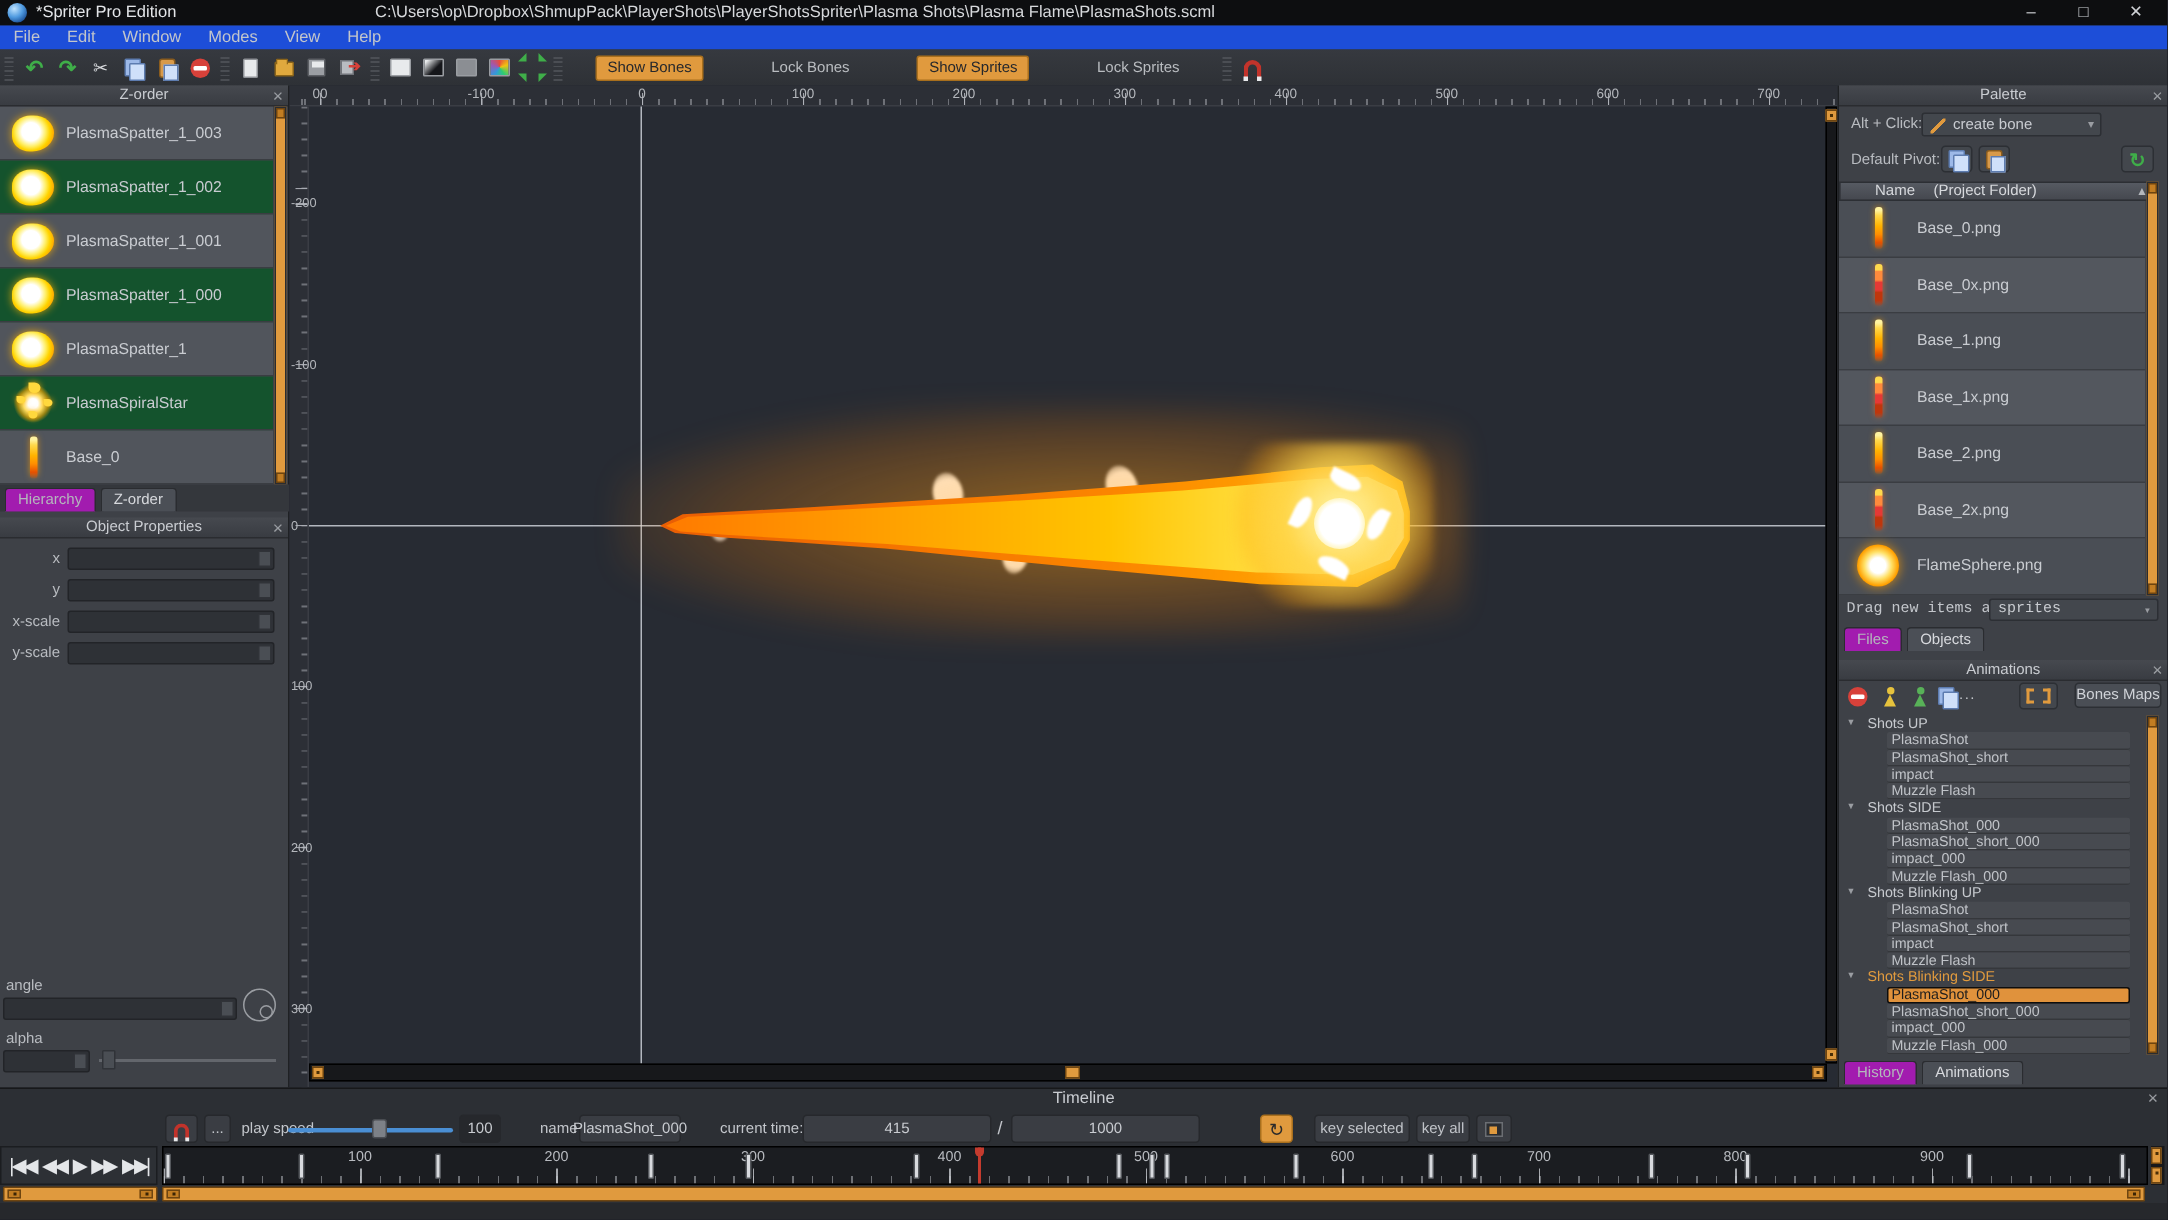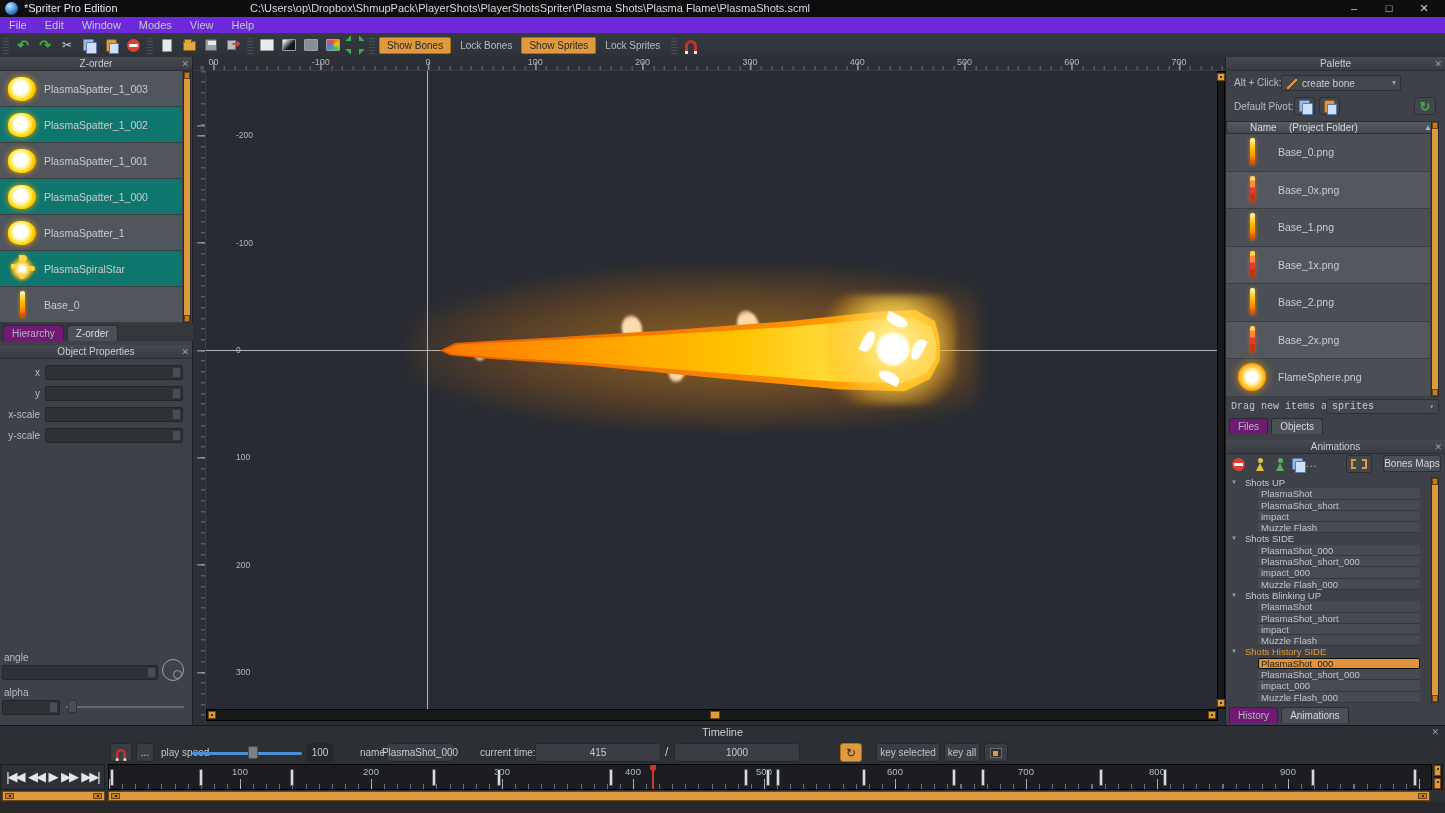--- a/index.html
+++ b/index.html
@@ -12,21 +12,21 @@
   
   #titlebar { position:absolute; left:0; top:0; width:1445px; height:17px; background:#0d0e10; }
   #app-icon { position:absolute; left:5px; top:2px; width:13px; height:13px; border-radius:50%;
     background:radial-gradient(circle at 35% 30%, #bfe3ff, #4f9ae0 45%, #1b4f96 80%); }
   #win-title { position:absolute; left:24px; top:2px; font-size:11px; color:#e4e6e9; }
   #win-path { position:absolute; left:250px; top:2px; font-size:11px; color:#d7d9dc; }
   .win-btn { position:absolute; top:0; width:32px; height:17px; text-align:center; line-height:16px;
     font-size:11px; color:#cfd2d6; }
   #btn-min { right:75px; } #btn-max { right:40px; } #btn-close { right:5px; }
   
-  #menubar { position:absolute; left:0; top:17px; width:1445px; height:16px; background:#6d28d9; display:flex; align-items:center; }
+  #menubar { position:absolute; left:0; top:17px; width:1445px; height:16px; background:#1d4ed8; display:flex; align-items:center; }
   .menu-item { font-size:11px; color:#c3c6cb; padding:0 9px; }
   
   #toolbar { position:absolute; left:0; top:33px; width:1445px; height:24px;
     background:linear-gradient(#36393f,#2e3136); display:flex; align-items:center; }
   .grip { width:6px; height:18px; margin:0 3px;
     background:repeating-linear-gradient(0deg,#55585e 0 1px,transparent 1px 3px);
     background-size:2px 100%; background-repeat:repeat; opacity:.7; }
   .tb-btn { width:22px; height:20px; display:flex; align-items:center; justify-content:center; font-size:13px; }
   .glyph-undo,.glyph-redo { color:#3fae49; font-weight:bold; font-size:14px; }
   .glyph-cut { color:#d8dade; font-size:12px; }
@@ -49,38 +49,38 @@
   .sq-white { background:#e8eaec; }
   .sq-dark  { background:linear-gradient(135deg,#e8eaec 10%,#15161a 60%); }
   .sq-gray  { background:#8b8e93; }
   .sq-color { background:conic-gradient(#e74c3c,#f1c40f,#2ecc71,#3498db,#9b59b6,#e74c3c); }
   .icon-expand { position:relative; width:14px; height:14px; }
   .icon-expand i { position:absolute; width:0; height:0; border:4px solid transparent; }
   .icon-expand i:nth-child(1){ left:-1px; top:-1px;  border-left-color:#3fae49; transform:rotate(45deg);}
   .icon-expand i:nth-child(2){ right:-1px; top:-1px; border-right-color:#3fae49; transform:rotate(-45deg);}
   .icon-expand i:nth-child(3){ left:-1px; bottom:-1px; border-left-color:#3fae49; transform:rotate(-45deg);}
   .icon-expand i:nth-child(4){ right:-1px; bottom:-1px; border-right-color:#3fae49; transform:rotate(45deg);}
-  .tb-toggle { font-size:10px; padding:2px 7px; margin:0 1px; border-radius:2px; color:#b9bcc0; }
+  .tb-toggle { font-size:10px; padding:2px 7px; margin:0 19px; border-radius:2px; color:#b9bcc0; }
   .tb-toggle.on { background:#e09a3e; color:#26282c; border:1px solid #a86f1d; }
   .icon-magnet { position:relative; width:12px; height:13px; border:3px solid #c2332b; border-bottom:none; border-radius:7px 7px 0 0; margin-top:3px; }
   .icon-magnet::before,.icon-magnet::after { content:""; position:absolute; bottom:-1px; width:3px; height:3px; background:#e8eaec; }
   .icon-magnet::before{ left:-3px; } .icon-magnet::after{ right:-3px; }
   
   .panel-header { position:absolute; left:0; right:0; height:14px; background:linear-gradient(#46494f,#393c42);
     border-bottom:1px solid #2a2c30; text-align:center; font-size:10px; line-height:14px; color:#c9ccd1; }
   .panel-close { position:absolute; right:3px; top:0; font-size:9px; color:#9a9da2; line-height:14px; }
   .vscroll { position:absolute; width:8px; background:#e09a3e; border:1px solid #2a2c30; }
   .vscroll .sb-btn { position:absolute; left:0; width:6px; height:7px; background:#c27d22; border:1px solid #6e4510; }
   .vscroll .sb-top{ top:0; } .vscroll .sb-bot{ bottom:0; }
   
   #left-panel { position:absolute; left:0; top:57px; width:193px; height:668px; background:#3e4147; border-right:1px solid #1f2124; }
   #zorder-header { top:0; }
   #zorder-list { position:absolute; left:0; top:14px; width:182px; height:252px; overflow:hidden; }
   .zrow { height:36px; display:flex; align-items:center; background:#51555c; border-bottom:1px solid #3a3d42; }
-  .zrow.alt { background:#0f766e; }
+  .zrow.alt { background:#14532d; }
   .zrow .zicon { width:44px; display:flex; justify-content:center; }
   .zrow .zlabel { font-size:10.5px; color:#c9ccd1; }
   #zorder-scroll { left:183px; top:14px; height:252px; }
   .icon-blob { width:28px; height:24px; border-radius:48% 52% 55% 45%;
     background:radial-gradient(circle at 45% 45%, #ffffff 0 30%, #ffef6a 48%, #ffd400 62%, #ff9d00 80%, rgba(255,130,0,.35) 92%, rgba(255,130,0,0) 100%);
     filter:drop-shadow(0 0 3px rgba(255,180,0,.8)); }
   .icon-spiral-star { position:relative; width:26px; height:26px;
     background:radial-gradient(circle, #fff 0 18%, #ffe066 35%, rgba(255,170,0,.55) 55%, rgba(255,150,0,0) 70%); }
   .icon-spiral-star::before { content:""; position:absolute; left:10px; top:-1px; width:8px; height:7px; background:#ffd83d;
     border-radius:0 60% 60% 60%; box-shadow:9px 10px 0 -1px #ffd83d, -1px 18px 0 -1px #ffd83d, -9px 8px 0 -1px #ffd83d;
@@ -88,21 +88,21 @@
   .icon-flame-bar { width:5px; height:28px; border-radius:2px;
     background:linear-gradient(180deg,#fff3a0 0 8%,#ffd94d 20%,#ffb300 45%,#ff8f00 65%,#e65100 85%,rgba(230,80,0,.15) 100%);
     filter:drop-shadow(0 0 2px rgba(255,160,0,.7)); }
   .icon-flame-bar-red { width:5px; height:28px; border-radius:2px;
     background:linear-gradient(180deg,#ffd94d 0 14%,#ff8a3c 18% 38%,#e53935 44% 62%,#bf360c 68% 86%,rgba(191,54,12,.1) 100%);
     filter:drop-shadow(0 0 2px rgba(255,120,40,.6)); }
   .icon-flame-sphere { width:28px; height:28px; border-radius:50%;
     background:radial-gradient(circle, #ffffff 0 26%, #ffe066 46%, #ffa000 68%, rgba(255,120,0,.35) 86%, rgba(255,120,0,0) 100%);
     filter:drop-shadow(0 0 4px rgba(255,160,0,.8)); }
   #zorder-tabs { position:absolute; left:0; top:266px; width:193px; height:18px; background:#34373c; display:flex; align-items:flex-end; }
-  .tab { font-size:10px; color:#b4b7bc; background:#701a75; border:1px solid #2a2c30; border-bottom:none;
+  .tab { font-size:10px; color:#b4b7bc; background:#a21caf; border:1px solid #2a2c30; border-bottom:none;
     border-radius:3px 3px 0 0; padding:2px 8px 2px 8px; margin-left:3px; }
   .tab.active { background:#4b4f56; color:#d7d9dd; }
   
   #objprops-header { top:288px; }
   .prop-row { position:absolute; left:0; width:193px; height:16px; }
   .prop-label { position:absolute; left:0; width:40px; text-align:right; font-size:10px; color:#b9bcc1; line-height:16px; }
   .prop-input { position:absolute; left:45px; width:138px; height:15px; background:#2e3136; border:1px solid #222428; border-radius:2px; }
   .spinner { position:absolute; right:1px; top:1px; width:9px; height:11px; background:#4a4e54; border:1px solid #303338; border-radius:1px; }
   #angle-label { position:absolute; left:4px; top:595px; font-size:10px; color:#b9bcc1; }
   #angle-row  { top:608px; }
@@ -122,21 +122,21 @@
       repeating-linear-gradient(90deg, rgba(165,168,175,.55) 0 1px, transparent 1px 10.73px);
     background-size:100% 8px,100% 4px; background-repeat:repeat-x;
     background-position:20.4px bottom,9.67px bottom; }
   .rt-label { position:absolute; top:0; transform:translateX(-50%); font-size:9px; color:#b4b7bc; }
   #ruler-left { position:absolute; left:0; top:14px; width:13px; height:654px; background:#2c2f36; border-right:1px solid #3a3d44;
     background-image:
       repeating-linear-gradient(180deg, rgba(195,198,205,.85) 0 1px, transparent 1px 107.3px),
       repeating-linear-gradient(180deg, rgba(165,168,175,.55) 0 1px, transparent 1px 10.73px);
     background-size:8px 100%,4px 100%; background-repeat:repeat-y;
     background-position:right 64.4px, right -10.7px; }
-  .rl-label { position:absolute; left:1px; transform:translateY(-50%); font-size:8.5px; color:#b4b7bc; z-index:3;padding-left:42px; }
+  .rl-label { position:absolute; left:1px; transform:translateY(-50%); font-size:8.5px; color:#b4b7bc; z-index:3; }
   #crosshair-v { position:absolute; left:234px; top:14px; width:1px; height:640px; background:rgba(215,219,226,.8); }
   #crosshair-h { position:absolute; left:13px; top:293px; width:1019px; height:1px; background:rgba(215,219,226,.8); }
   
   #flame { position:absolute; left:247px; top:246px; width:500px; height:95px; z-index:2; }
   .flame-glow { position:absolute; left:-30px; top:-34px; right:-36px; bottom:-30px;
     background:radial-gradient(ellipse at 58% 50%, rgba(255,160,20,.5), rgba(255,130,0,.2) 55%, rgba(255,130,0,0) 78%);
     filter:blur(8px); }
   .flame-rim { position:absolute; inset:0;
     clip-path:polygon(0% 50%,3% 42%,20% 37%,45% 29%,70% 19%,88% 9%,95% 7%,99% 19%,100% 40%,100% 60%,98% 80%,93% 93%,80% 91%,55% 79%,30% 66%,8% 58%,2% 55%);
     background:linear-gradient(90deg,#e85d04,#f47300 30%,#fb8500 60%,#ffa200 85%,#ffb300);
@@ -642,21 +642,21 @@
         <div class="trow group alt">Shots SIDE</div>
         <div class="trow child">PlasmaShot_000</div>
         <div class="trow child alt">PlasmaShot_short_000</div>
         <div class="trow child">impact_000</div>
         <div class="trow child alt">Muzzle Flash_000</div>
         <div class="trow group">Shots Blinking UP</div>
         <div class="trow child alt">PlasmaShot</div>
         <div class="trow child">PlasmaShot_short</div>
         <div class="trow child alt">impact</div>
         <div class="trow child">Muzzle Flash</div>
-        <div class="trow group highlight alt">Shots History SIDE</div>
+        <div class="trow group highlight alt">Shots Blinking SIDE</div>
         <div class="trow child selected">PlasmaShot_000</div>
         <div class="trow child alt">PlasmaShot_short_000</div>
         <div class="trow child">impact_000</div>
         <div class="trow child alt">Muzzle Flash_000</div>
       </div>
     <div class="vscroll" id="anim-scroll">
       <span class="sb-btn sb-top"></span>
       <span class="sb-btn sb-bot"></span>
     </div>
     <div id="anim-tabs">

